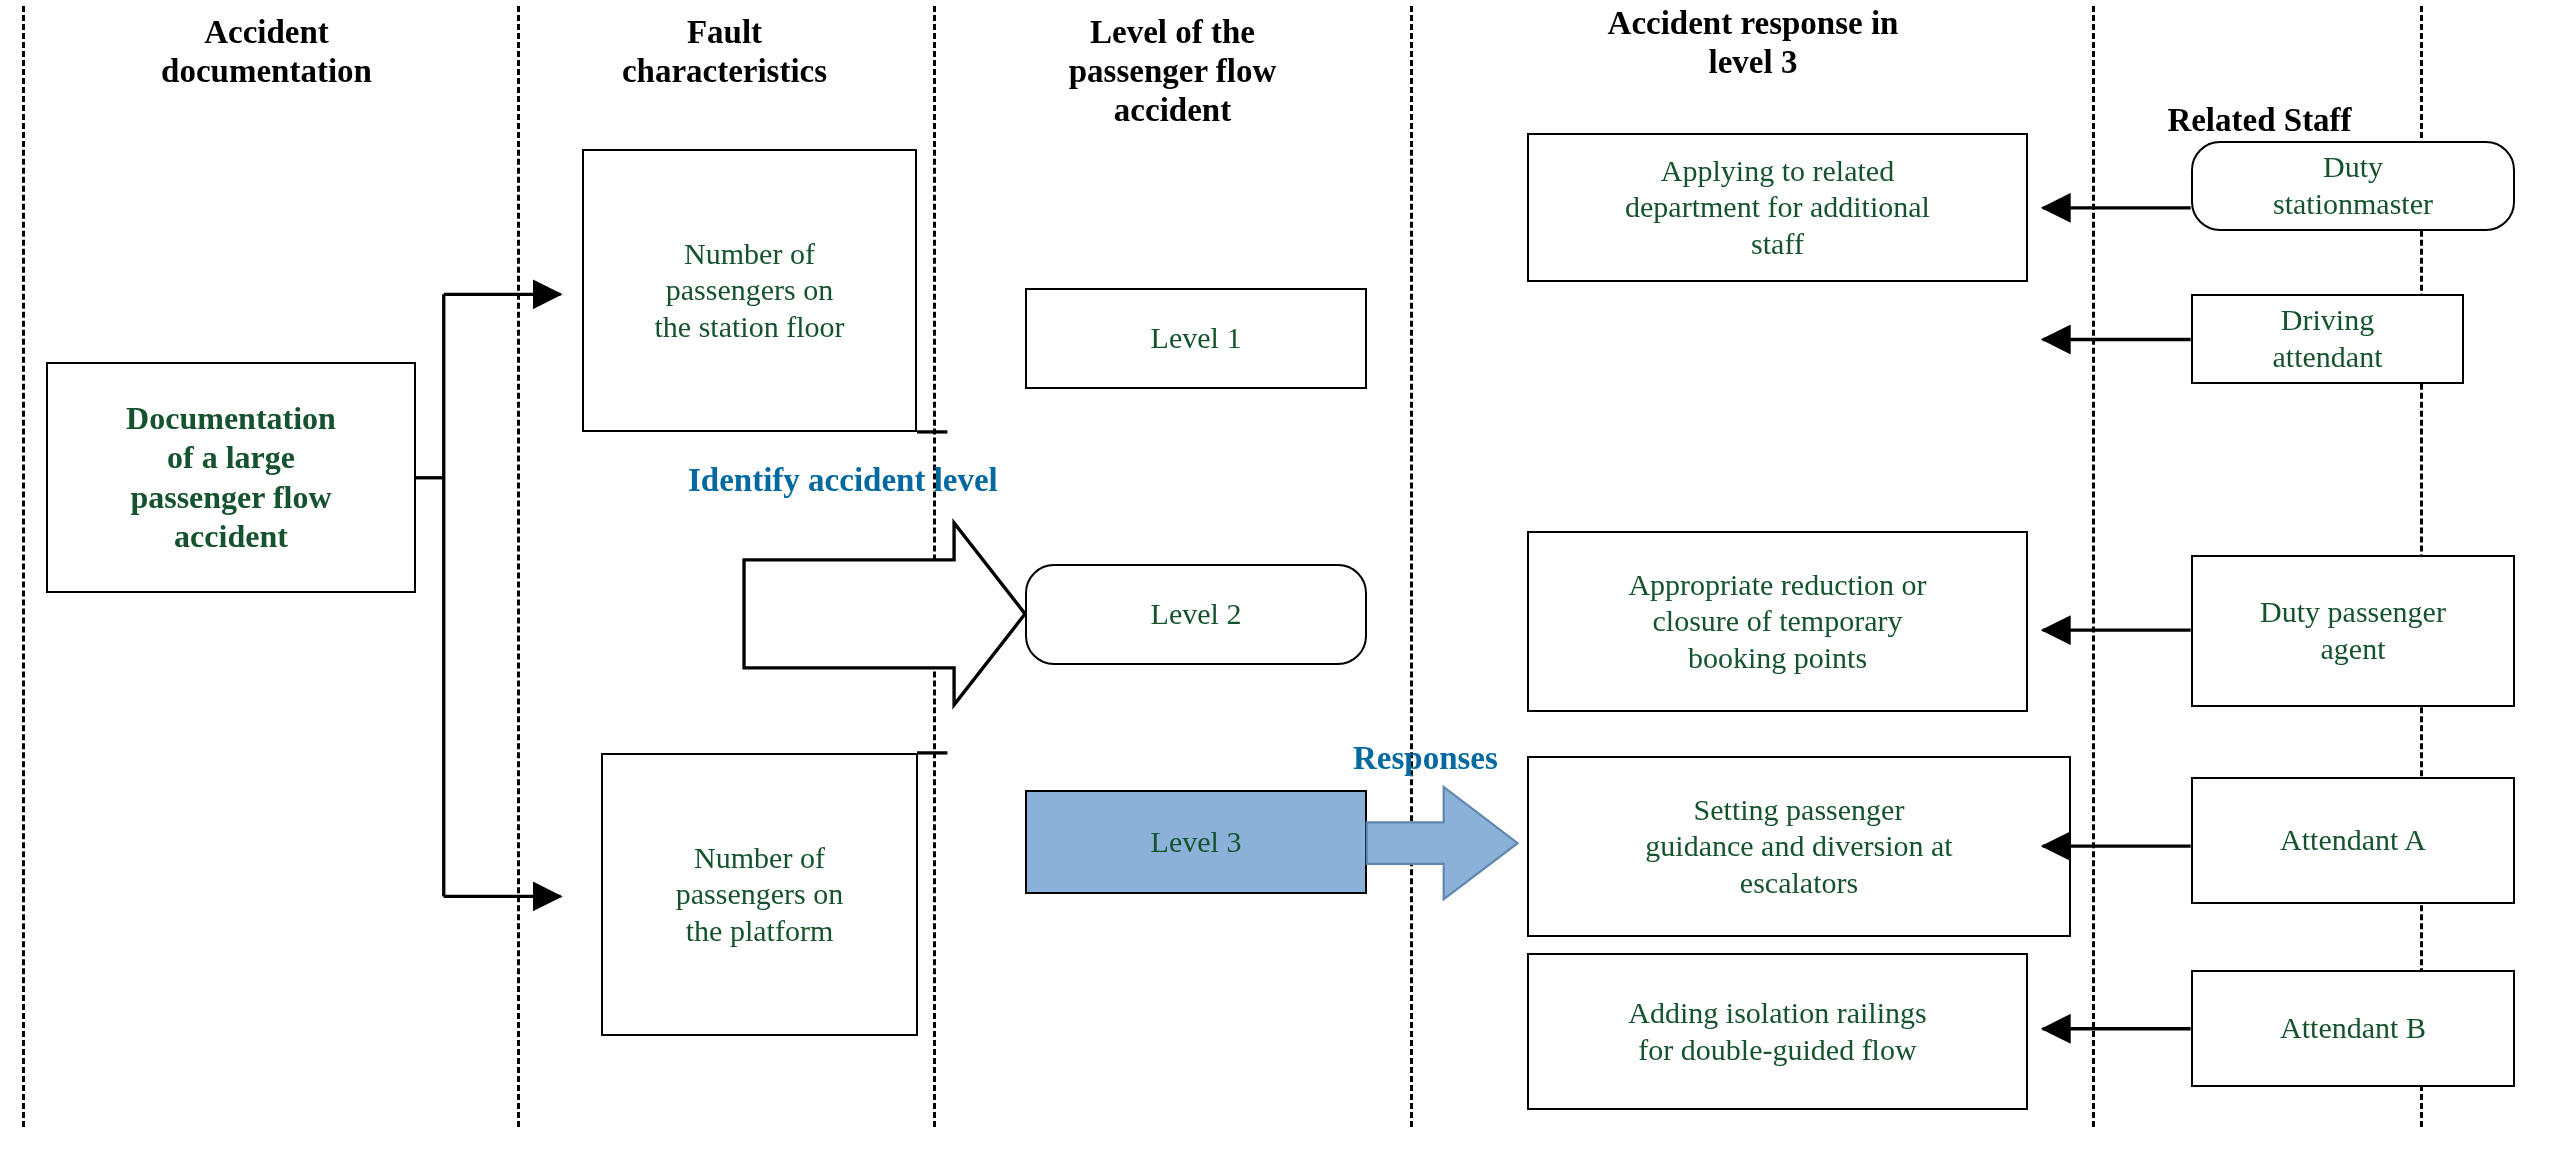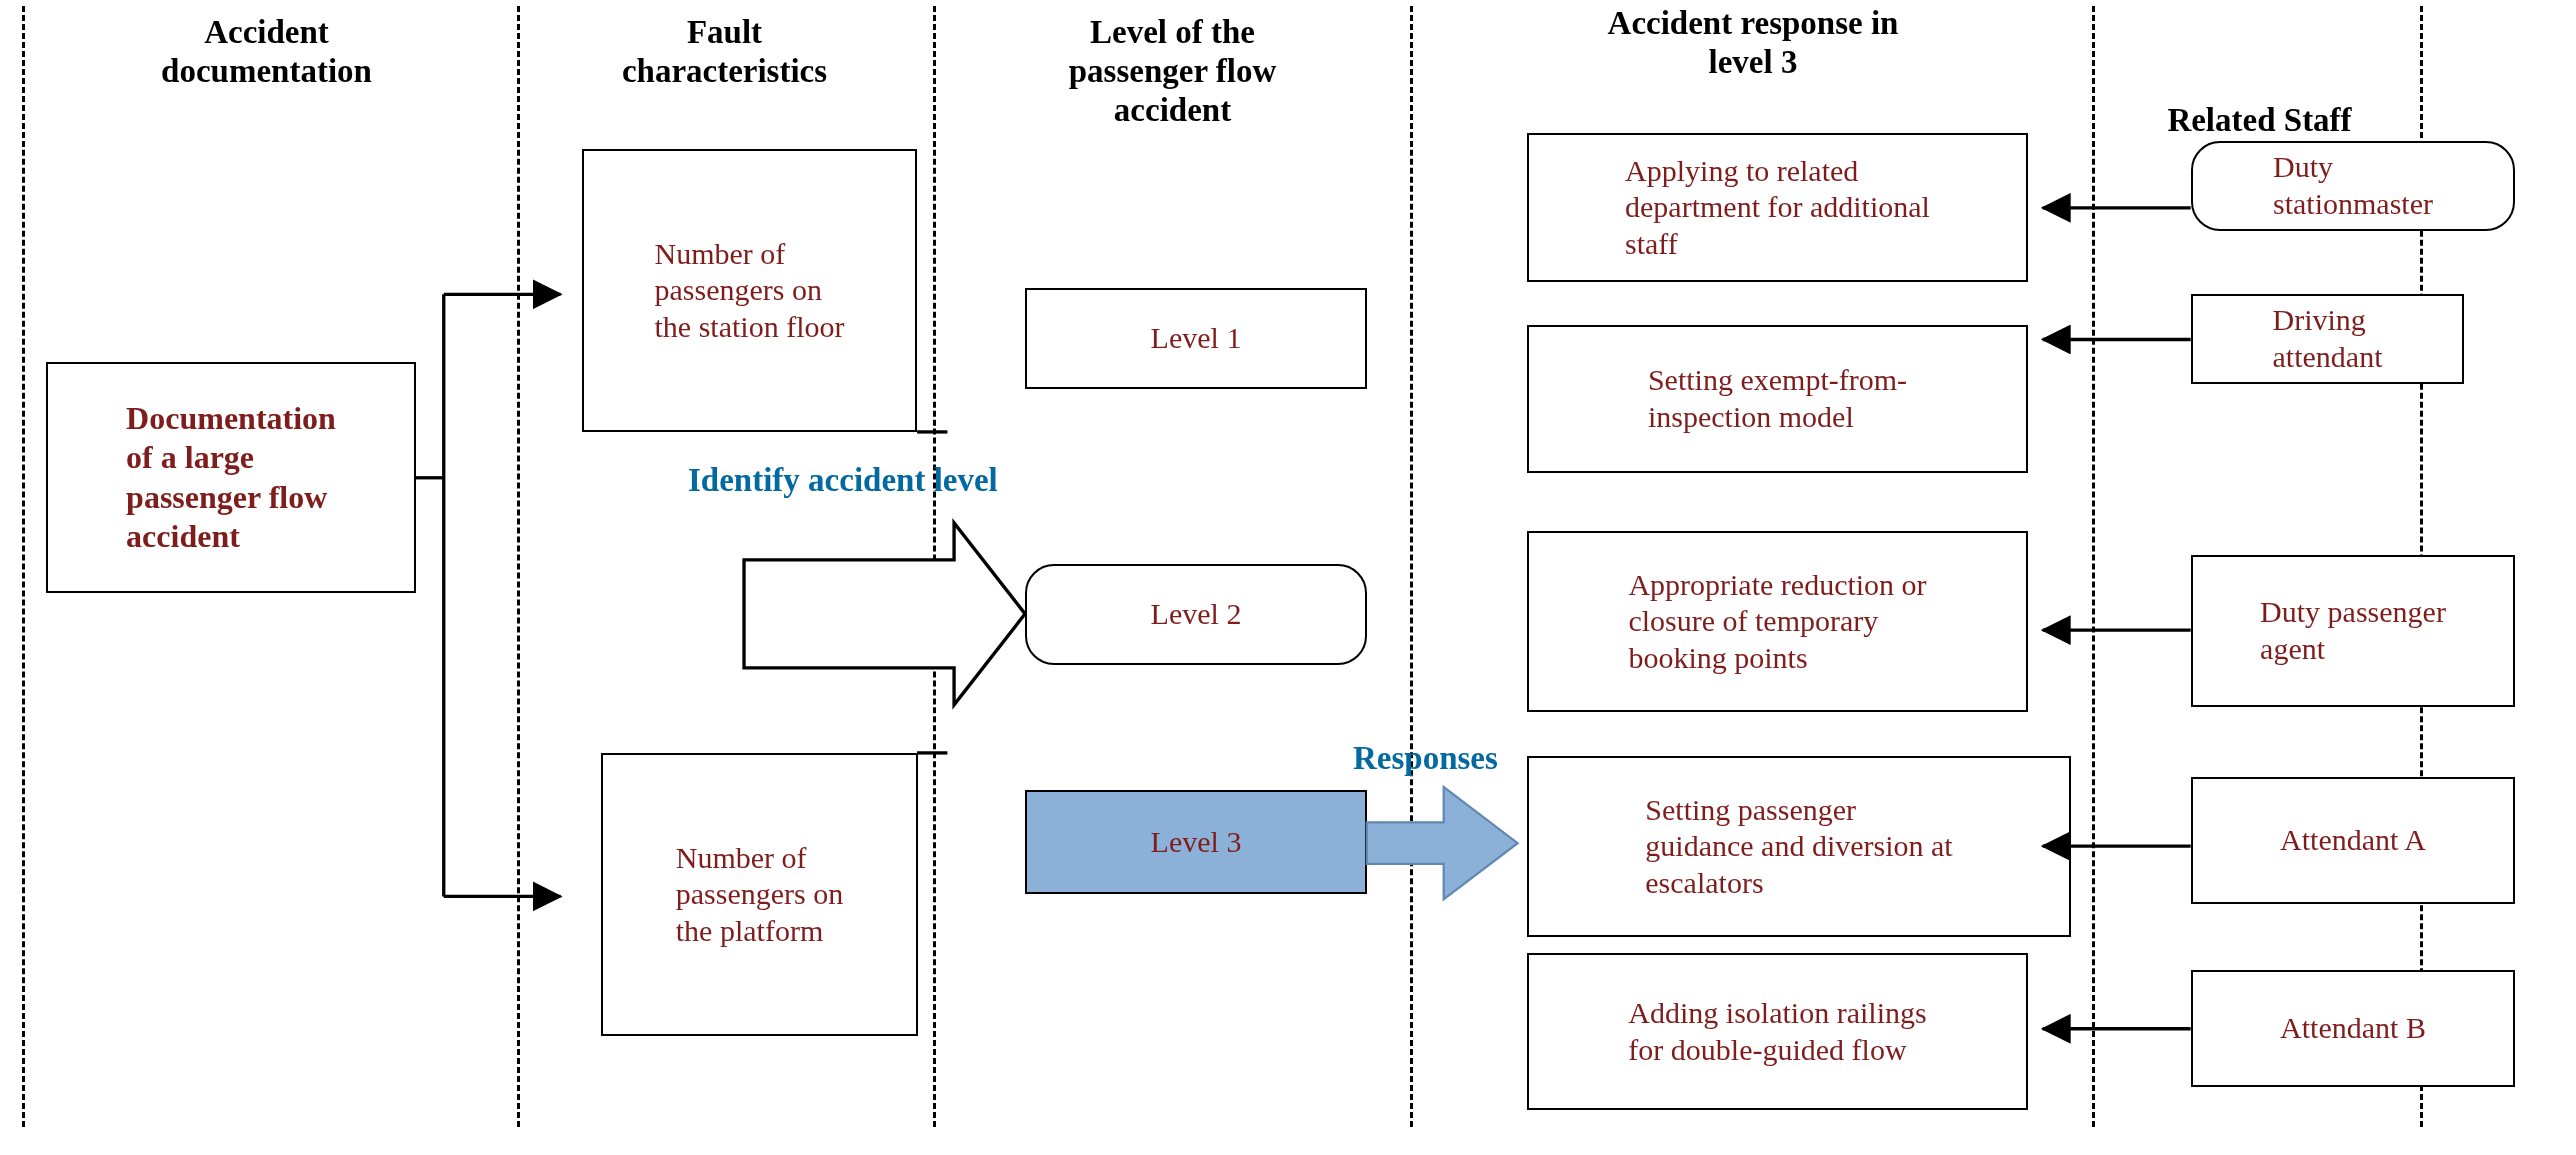--- a/index.html
+++ b/index.html
@@ -25,24 +25,24 @@
     white-space:pre-line;
   }
   .nbox{
     position:absolute;
     box-sizing:border-box;
     border:2.2px solid #000;
     background:#fff;
     display:flex;
     align-items:center;
     justify-content:center;
-    text-align:left;
+    text-align:center;
     font-size:30px;
     line-height:1.22;
-    color:#7f1d1d;
+    color:#14532d;
     padding:3px 12px;
     white-space:pre-line;
   }
   .nbox.bold{font-weight:bold;font-size:32px;}
   .nbox.level3{background:#8BB1D9;}
   .lbl{
     position:absolute;
     font-weight:bold;
     font-size:33px;
     color:#0369a1;
@@ -85,22 +85,20 @@
 passengers on
 the platform</div>
 
   <div class="nbox" style="left:1025px;top:288px;width:342px;height:101px;">Level 1</div>
   <div class="nbox" style="left:1025px;top:564px;width:342px;height:101px;border-radius:29px;">Level 2</div>
   <div class="nbox level3" style="left:1025px;top:790px;width:342px;height:104px;">Level 3</div>
 
   <div class="nbox" style="left:1527px;top:133px;width:501px;height:149px;">Applying to related
 department for additional
 staff</div>
-  <div class="nbox" style="left:1527px;top:325px;width:501px;height:148px;">Setting exempt-from-
-inspection model</div>
   <div class="nbox" style="left:1527px;top:531px;width:501px;height:181px;">Appropriate reduction or
 closure of temporary
 booking points</div>
   <div class="nbox" style="left:1527px;top:756px;width:544px;height:181px;">Setting passenger
 guidance and diversion at
 escalators</div>
   <div class="nbox" style="left:1527px;top:953px;width:501px;height:157px;">Adding isolation railings
 for double-guided flow</div>
 
   <div class="nbox" style="left:2191px;top:141px;width:324px;height:90px;border-radius:29px;">Duty

